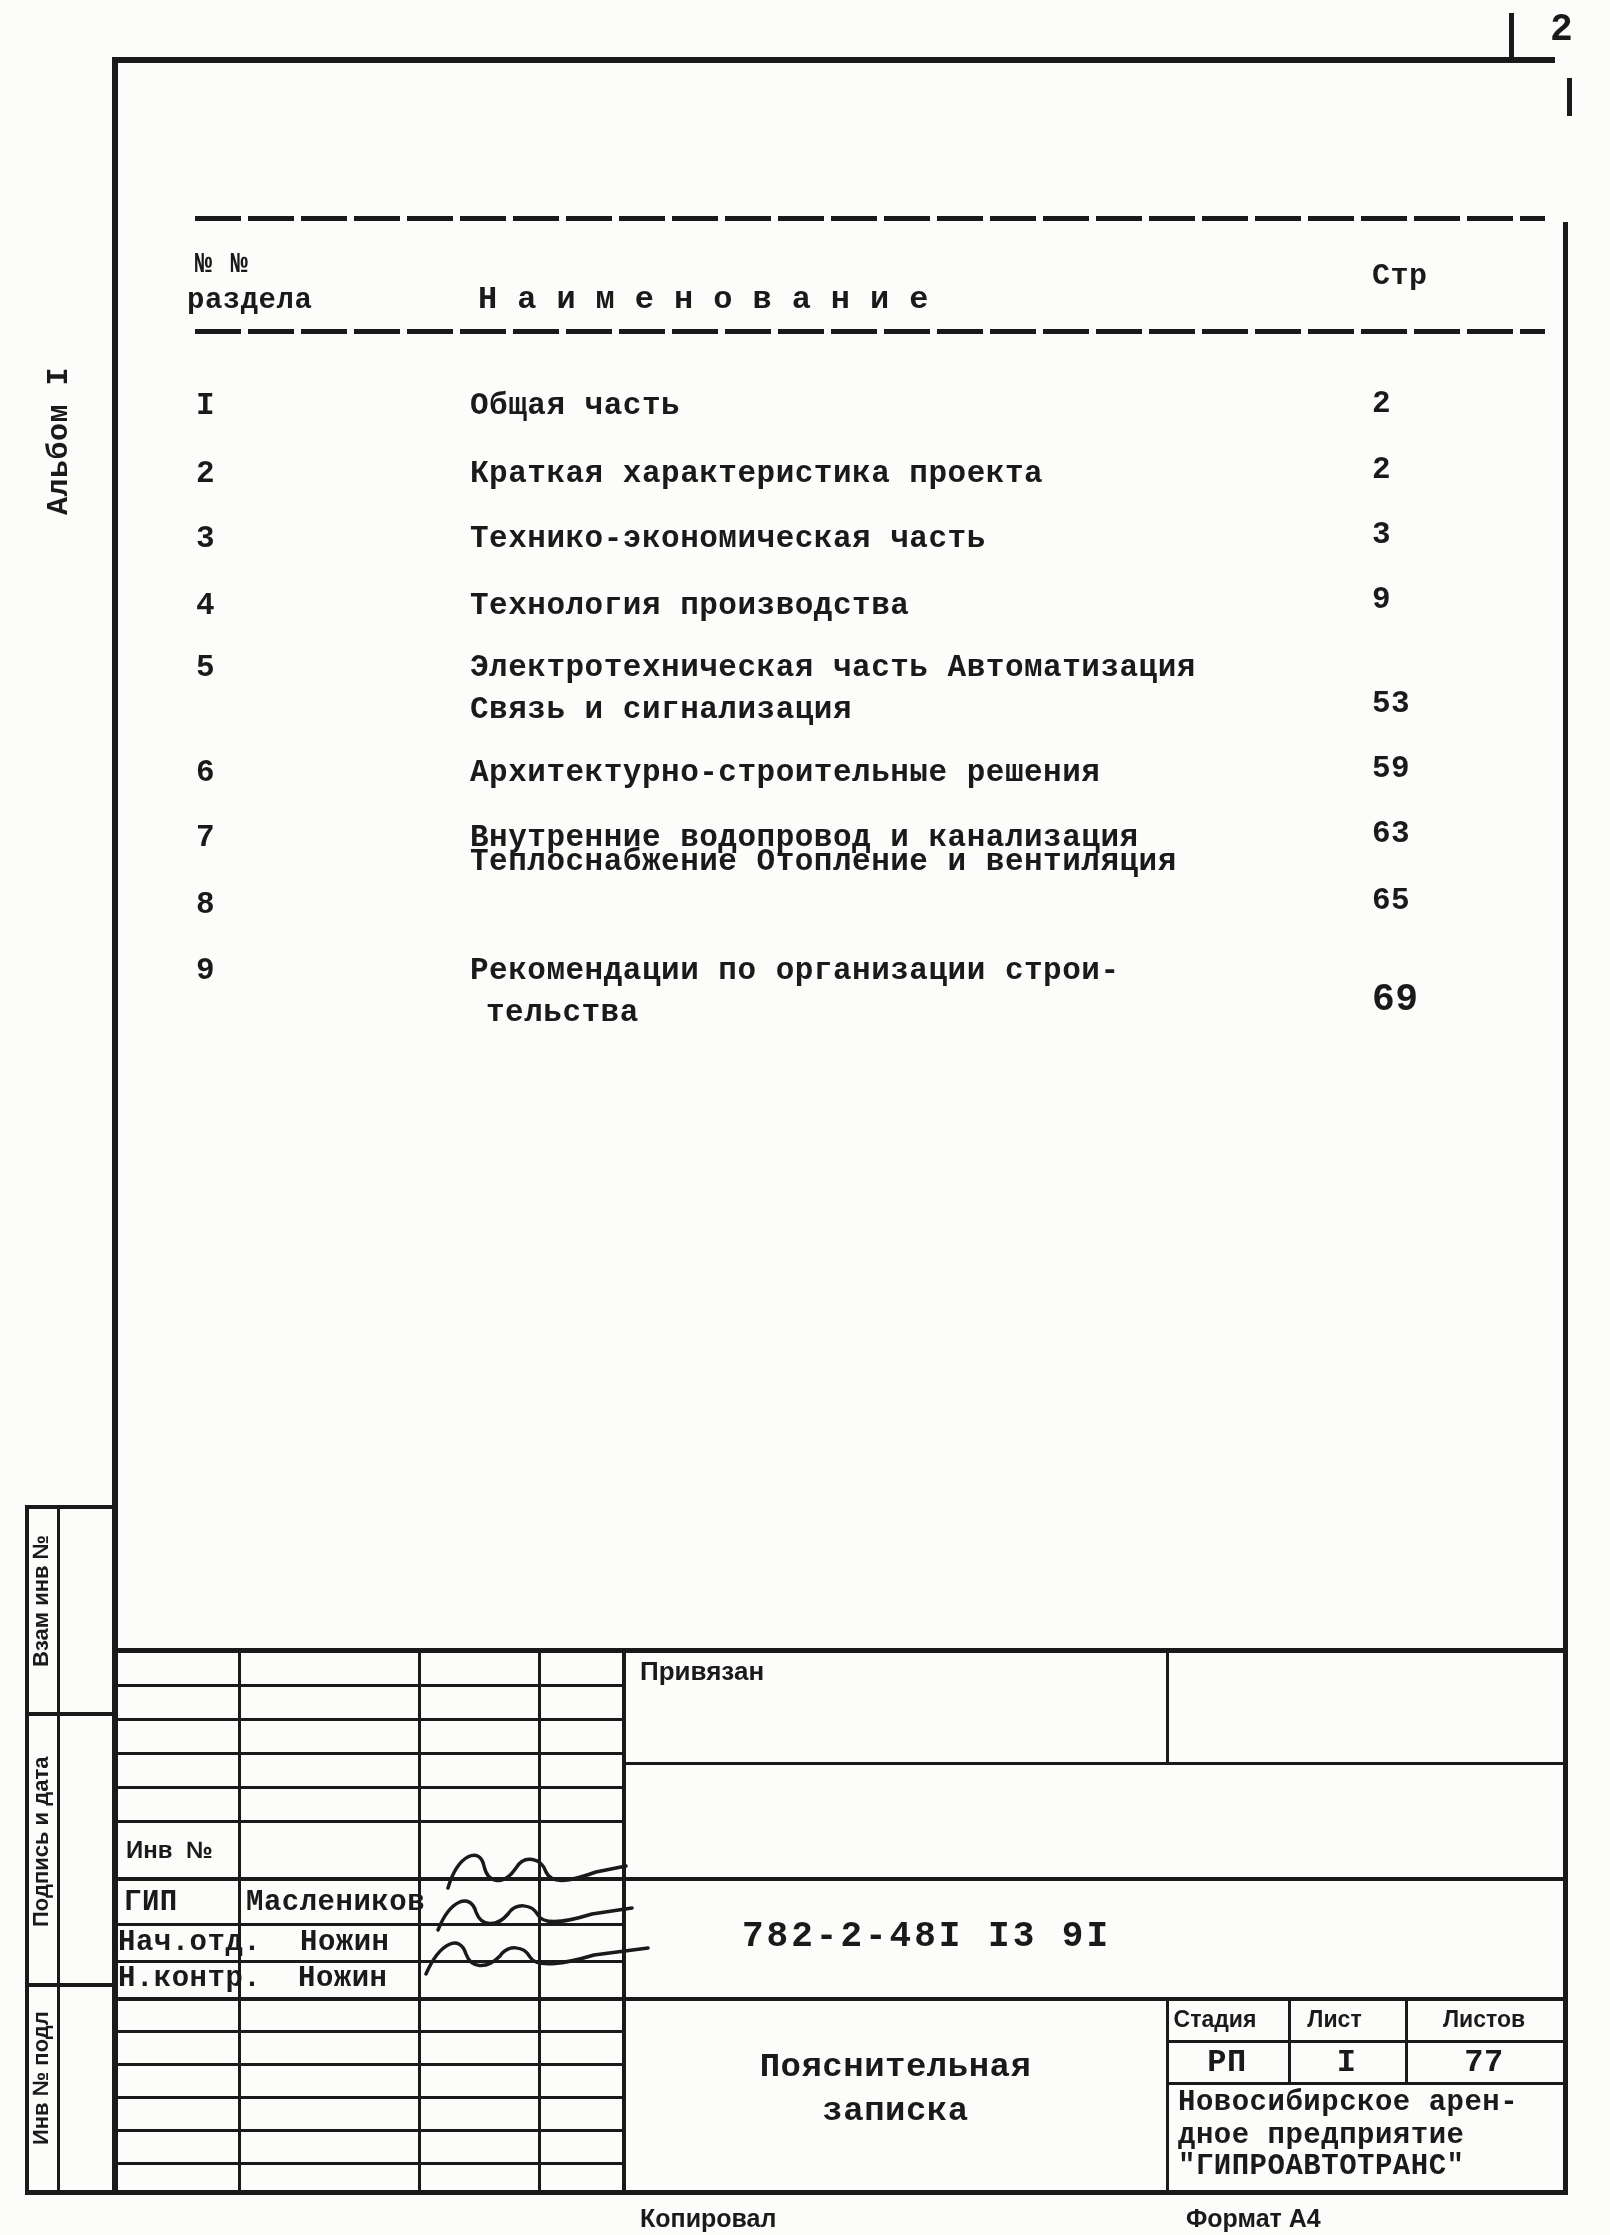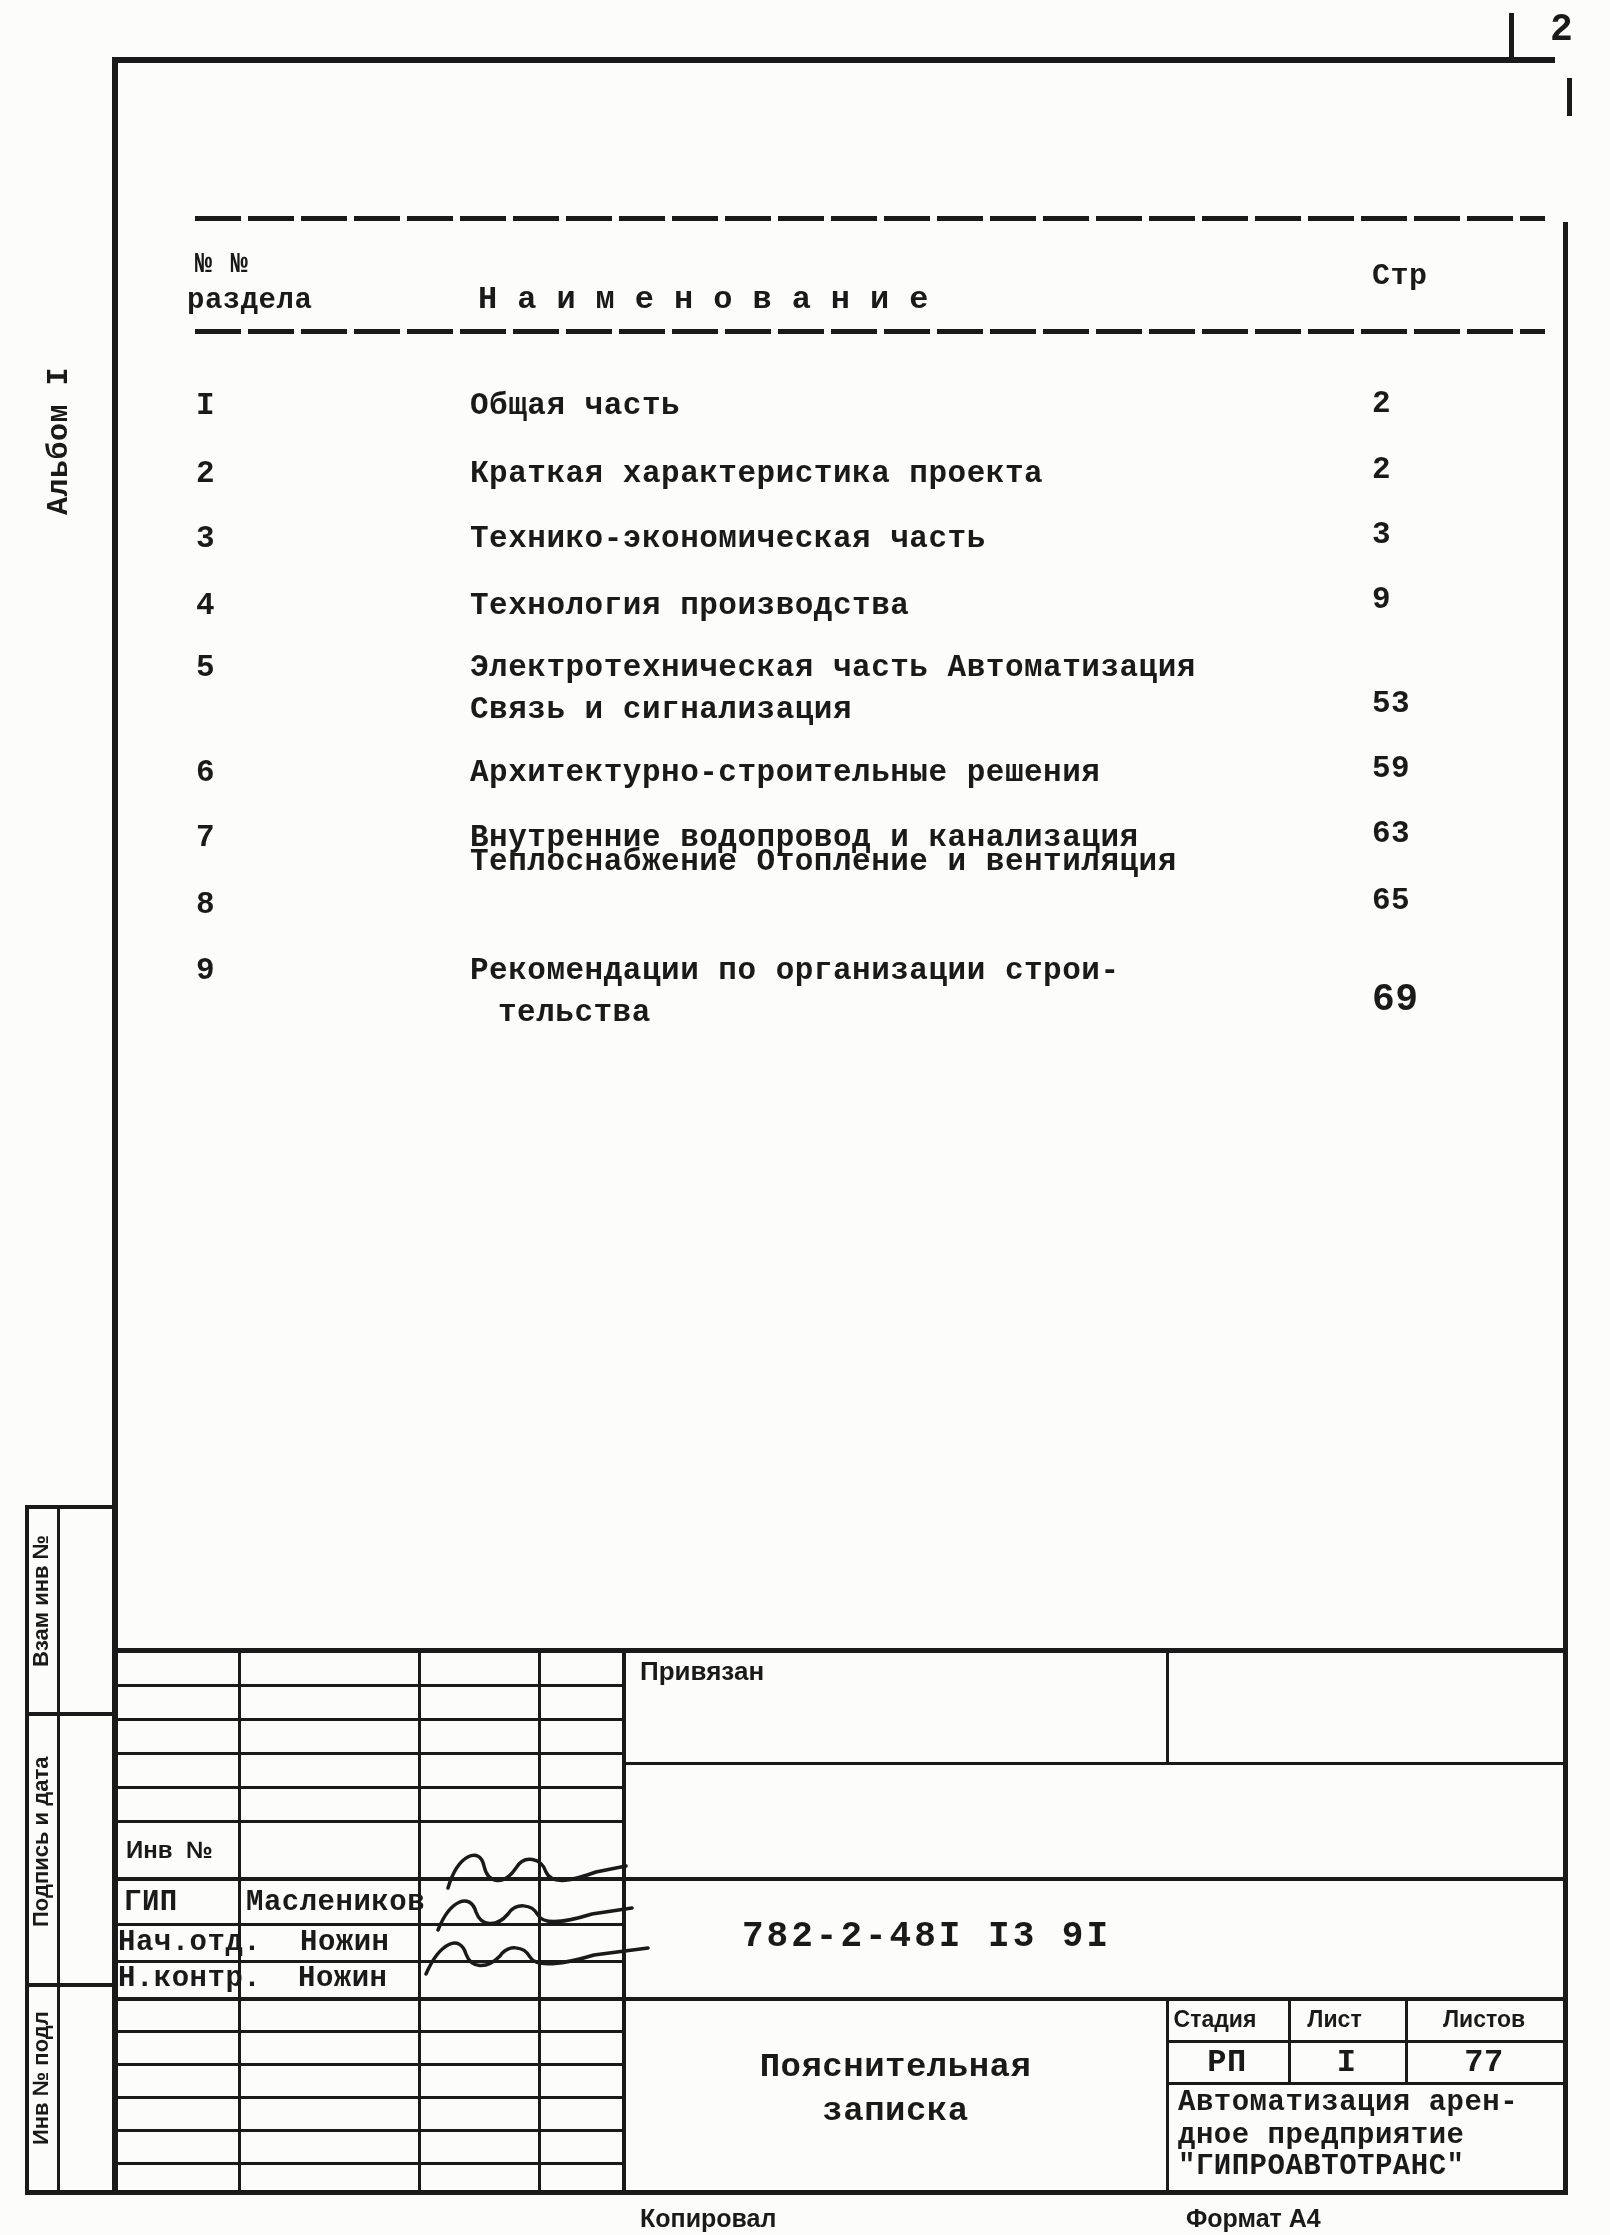--- a/index.html
+++ b/index.html
@@ -74,21 +74,21 @@
       <span class="tw" style="left:1372px;top:816px;font-size:31px">63</span>
     </div>
     <div>
       <span class="tw" style="left:196px;top:887px;font-size:31px">8</span>
       <span class="tw" style="left:470px;top:844px;font-size:31px">Теплоснабжение Отопление и вентиляция</span>
       <span class="tw" style="left:1372px;top:883px;font-size:31px">65</span>
     </div>
     <div>
       <span class="tw" style="left:196px;top:953px;font-size:31px">9</span>
       <span class="tw" style="left:470px;top:953px;font-size:31px">Рекомендации по организации строи-</span>
-      <span class="tw" style="left:498px;top:995px;font-size:31px">тельства</span>
+      <span class="tw" style="left:486px;top:995px;font-size:31px">тельства</span>
       <span class="tw" style="left:1372px;top:978px;font-size:38px">69</span>
     </div>
   </div>
 
   <div>
     <div class="ln" style="left:25px;top:1505px;width:4px;height:685px"></div>
     <div class="ln" style="left:25px;top:1505px;width:87px;height:4px"></div>
     <div class="ln" style="left:25px;top:1712px;width:87px;height:4px"></div>
     <div class="ln" style="left:25px;top:1983px;width:87px;height:4px"></div>
     <div class="ln" style="left:57px;top:1505px;width:3px;height:685px"></div>
@@ -157,21 +157,21 @@
     <div class="ln" style="left:1405px;top:1997px;width:3px;height:88px"></div>
     <div class="ln" style="left:1166px;top:2040px;width:402px;height:3px"></div>
     <div class="ln" style="left:1166px;top:2082px;width:402px;height:3px"></div>
     <div class="lbl ctr" style="left:1166px;top:2006px;width:98px;font-size:23px">Стадия</div>
     <div class="lbl ctr" style="left:1288px;top:2006px;width:93px;font-size:23px">Лист</div>
     <div class="lbl ctr" style="left:1405px;top:2006px;width:158px;font-size:23px">Листов</div>
     <div class="tw ctr" style="left:1166px;top:2044px;width:122px;font-size:32px">РП</div>
     <div class="tw ctr" style="left:1288px;top:2044px;width:117px;font-size:32px">I</div>
     <div class="tw ctr" style="left:1405px;top:2044px;width:158px;font-size:32px">77</div>
 
-    <div class="tw" style="left:1178px;top:2086px;font-size:29px">Автоматизация арен-</div>
+    <div class="tw" style="left:1178px;top:2086px;font-size:29px">Новосибирское арен-</div>
     <div class="tw" style="left:1178px;top:2119px;font-size:29px">дное предприятие</div>
     <div class="tw" style="left:1178px;top:2150px;font-size:29px">"ГИПРОАВТОТРАНС"</div>
   </div>
 
   <div class="lbl" style="left:640px;top:2204px;font-size:25px">Копировал</div>
   <div class="lbl" style="left:1186px;top:2204px;font-size:25px">Формат А4</div>
 
 </div>
 
 </body></html>

